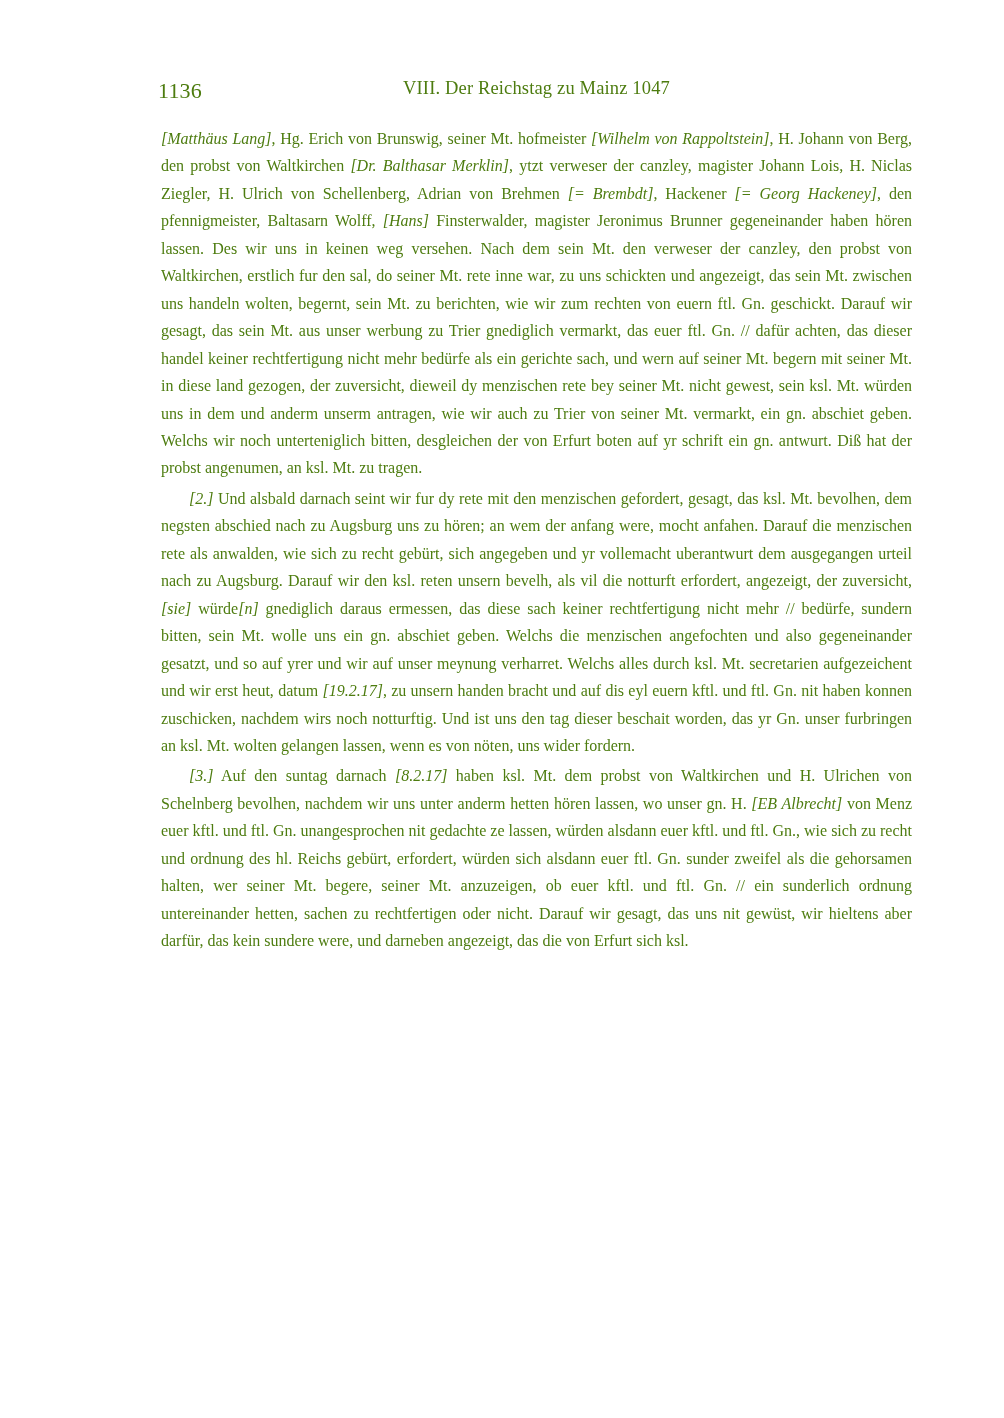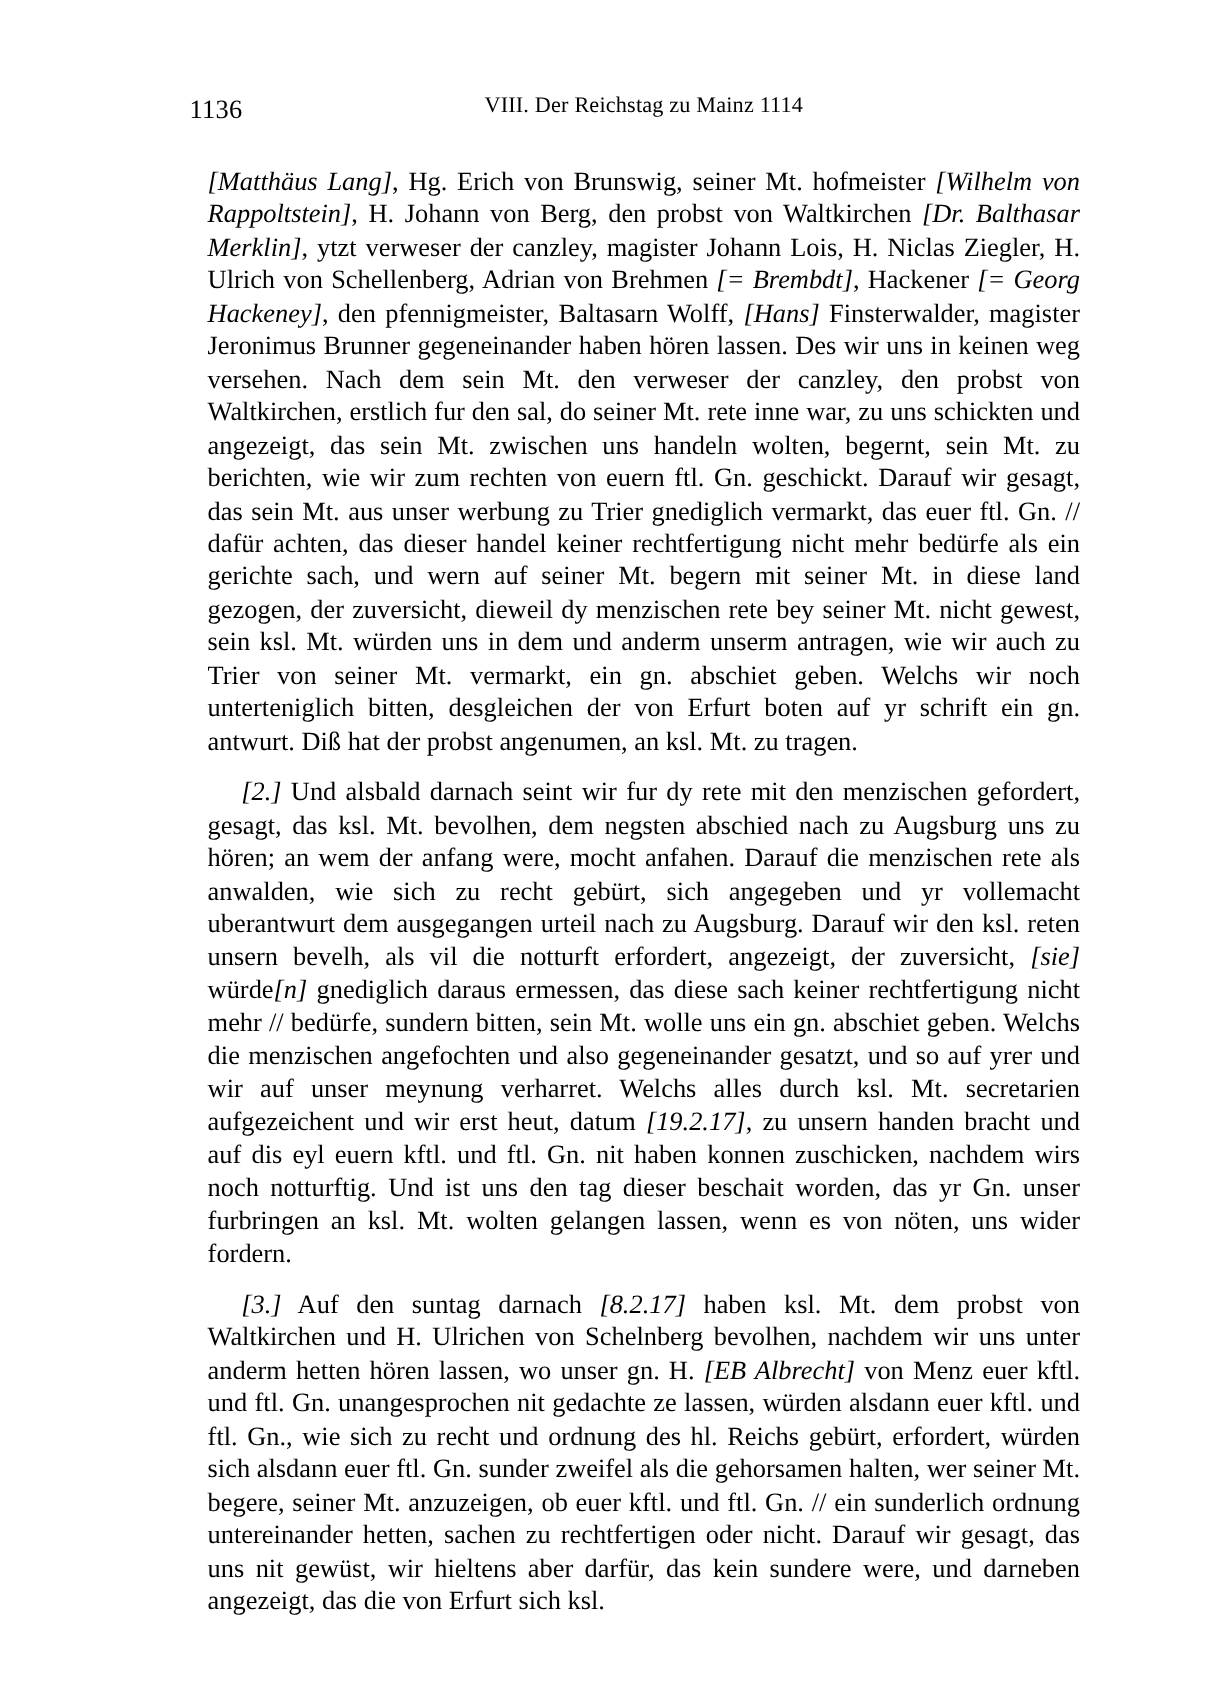--- a/index.html
+++ b/index.html
@@ -8,21 +8,21 @@
     background: #ffffff;
   }
   .page {
     position: relative;
     width: 1004px;
     height: 1418px;
     background: #ffffff;
     margin: 0 auto;
     overflow: hidden;
     font-family: "Liberation Serif", "DejaVu Serif", serif;
-    color: #000000;
+    color: #4d7c0f;
   }
   .running-head {
     position: absolute;
     left: 158px;
     top: 78px;
     width: 757px;
     height: 26px;
     display: flex;
     align-items: baseline;
   }
@@ -40,22 +40,22 @@
     letter-spacing: 0.15px;
     white-space: nowrap;
   }
   .body {
     position: absolute;
     left: 158px;
     top: 122px;
     width: 757px;
   }
   p.para {
-    margin: 15px;
-    font-size: 22px;
+    margin: 3px;
+    font-size: 16px;
     line-height: 27.45px;
     text-align: justify;
     text-justify: inter-word;
     hyphens: none;
     -webkit-hyphens: none;
     word-spacing: 0px;
   }
   p.indent {
     text-indent: 28px;
     font-family: Liberation Serif, serif;
@@ -64,21 +64,21 @@
     font-style: italic;
   }
 </style>
 </head>
 <body>
 
 <div class="page">
 
   <div class="running-head">
     <span class="folio">1136</span>
-    <span class="head-title">VIII. Der Reichstag zu Mainz 1114</span>
+    <span class="head-title">VIII. Der Reichstag zu Mainz 1047</span>
   </div>
 
   <div class="body">
     <p class="para"><span class="ed">[Matthäus Lang]</span><span>, Hg. Erich von Brunswig, seiner Mt. hofmeister </span><span class="ed">[Wilhelm von Rappoltstein]</span><span>, H. Johann von Berg, den probst von Waltkirchen </span><span class="ed">[Dr. Balthasar Merklin]</span><span>, ytzt verweser der canzley, magister Johann Lois, H. Niclas Ziegler, H. Ulrich von Schellenberg, Adrian von Brehmen </span><span class="ed">[= Brembdt]</span><span>, Hackener </span><span class="ed">[= Georg Hackeney]</span><span>, den pfennigmeister, Baltasarn Wolff, </span><span class="ed">[Hans]</span><span> Finsterwalder, magister Jeronimus Brunner gegeneinander haben hören lassen. Des wir uns in keinen weg versehen. Nach dem sein Mt. den verweser der canzley, den probst von Waltkirchen, erstlich fur den sal, do seiner Mt. rete inne war, zu uns schickten und angezeigt, das sein Mt. zwischen uns handeln wolten, begernt, sein Mt. zu berichten, wie wir zum rechten von euern ftl. Gn. geschickt. Darauf wir gesagt, das sein Mt. aus unser werbung zu Trier gnediglich vermarkt, das euer ftl. Gn. // dafür achten, das dieser handel keiner rechtfertigung nicht mehr bedürfe als ein gerichte sach, und wern auf seiner Mt. begern mit seiner Mt. in diese land gezogen, der zuversicht, dieweil dy menzischen rete bey seiner Mt. nicht gewest, sein ksl. Mt. würden uns in dem und anderm unserm antragen, wie wir auch zu Trier von seiner Mt. vermarkt, ein gn. abschiet geben. Welchs wir noch unterteniglich bitten, desgleichen der von Erfurt boten auf yr schrift ein gn. antwurt. Diß hat der probst angenumen, an ksl. Mt. zu tragen.</span></p>
     <p class="para indent"><span class="ed">[2.]</span><span> Und alsbald darnach seint wir fur dy rete mit den menzischen gefordert, gesagt, das ksl. Mt. bevolhen, dem negsten abschied nach zu Augsburg uns zu hören; an wem der anfang were, mocht anfahen. Darauf die menzischen rete als anwalden, wie sich zu recht gebürt, sich angegeben und yr vollemacht uberantwurt dem ausgegangen urteil nach zu Augsburg. Darauf wir den ksl. reten unsern bevelh, als vil die notturft erfordert, angezeigt, der zuversicht, </span><span class="ed">[sie]</span><span> würde</span><span class="ed">[n]</span><span> gnediglich daraus ermessen, das diese sach keiner rechtfertigung nicht mehr // bedürfe, sundern bitten, sein Mt. wolle uns ein gn. abschiet geben. Welchs die menzischen angefochten und also gegeneinander gesatzt, und so auf yrer und wir auf unser meynung verharret. Welchs alles durch ksl. Mt. secretarien aufgezeichent und wir erst heut, datum </span><span class="ed">[19.2.17]</span><span>, zu unsern handen bracht und auf dis eyl euern kftl. und ftl. Gn. nit haben konnen zuschicken, nachdem wirs noch notturftig. Und ist uns den tag dieser beschait worden, das yr Gn. unser furbringen an ksl. Mt. wolten gelangen lassen, wenn es von nöten, uns wider fordern.</span></p>
     <p class="para indent"><span class="ed">[3.]</span><span> Auf den suntag darnach </span><span class="ed">[8.2.17]</span><span> haben ksl. Mt. dem probst von Waltkirchen und H. Ulrichen von Schelnberg bevolhen, nachdem wir uns unter anderm hetten hören lassen, wo unser gn. H. </span><span class="ed">[EB Albrecht]</span><span> von Menz euer kftl. und ftl. Gn. unangesprochen nit gedachte ze lassen, würden alsdann euer kftl. und ftl. Gn., wie sich zu recht und ordnung des hl. Reichs gebürt, erfordert, würden sich alsdann euer ftl. Gn. sunder zweifel als die gehorsamen halten, wer seiner Mt. begere, seiner Mt. anzuzeigen, ob euer kftl. und ftl. Gn. // ein sunderlich ordnung untereinander hetten, sachen zu rechtfertigen oder nicht. Darauf wir gesagt, das uns nit gewüst, wir hieltens aber darfür, das kein sundere were, und darneben angezeigt, das die von Erfurt sich ksl.</span></p>
   </div>
 
 </div>
 

